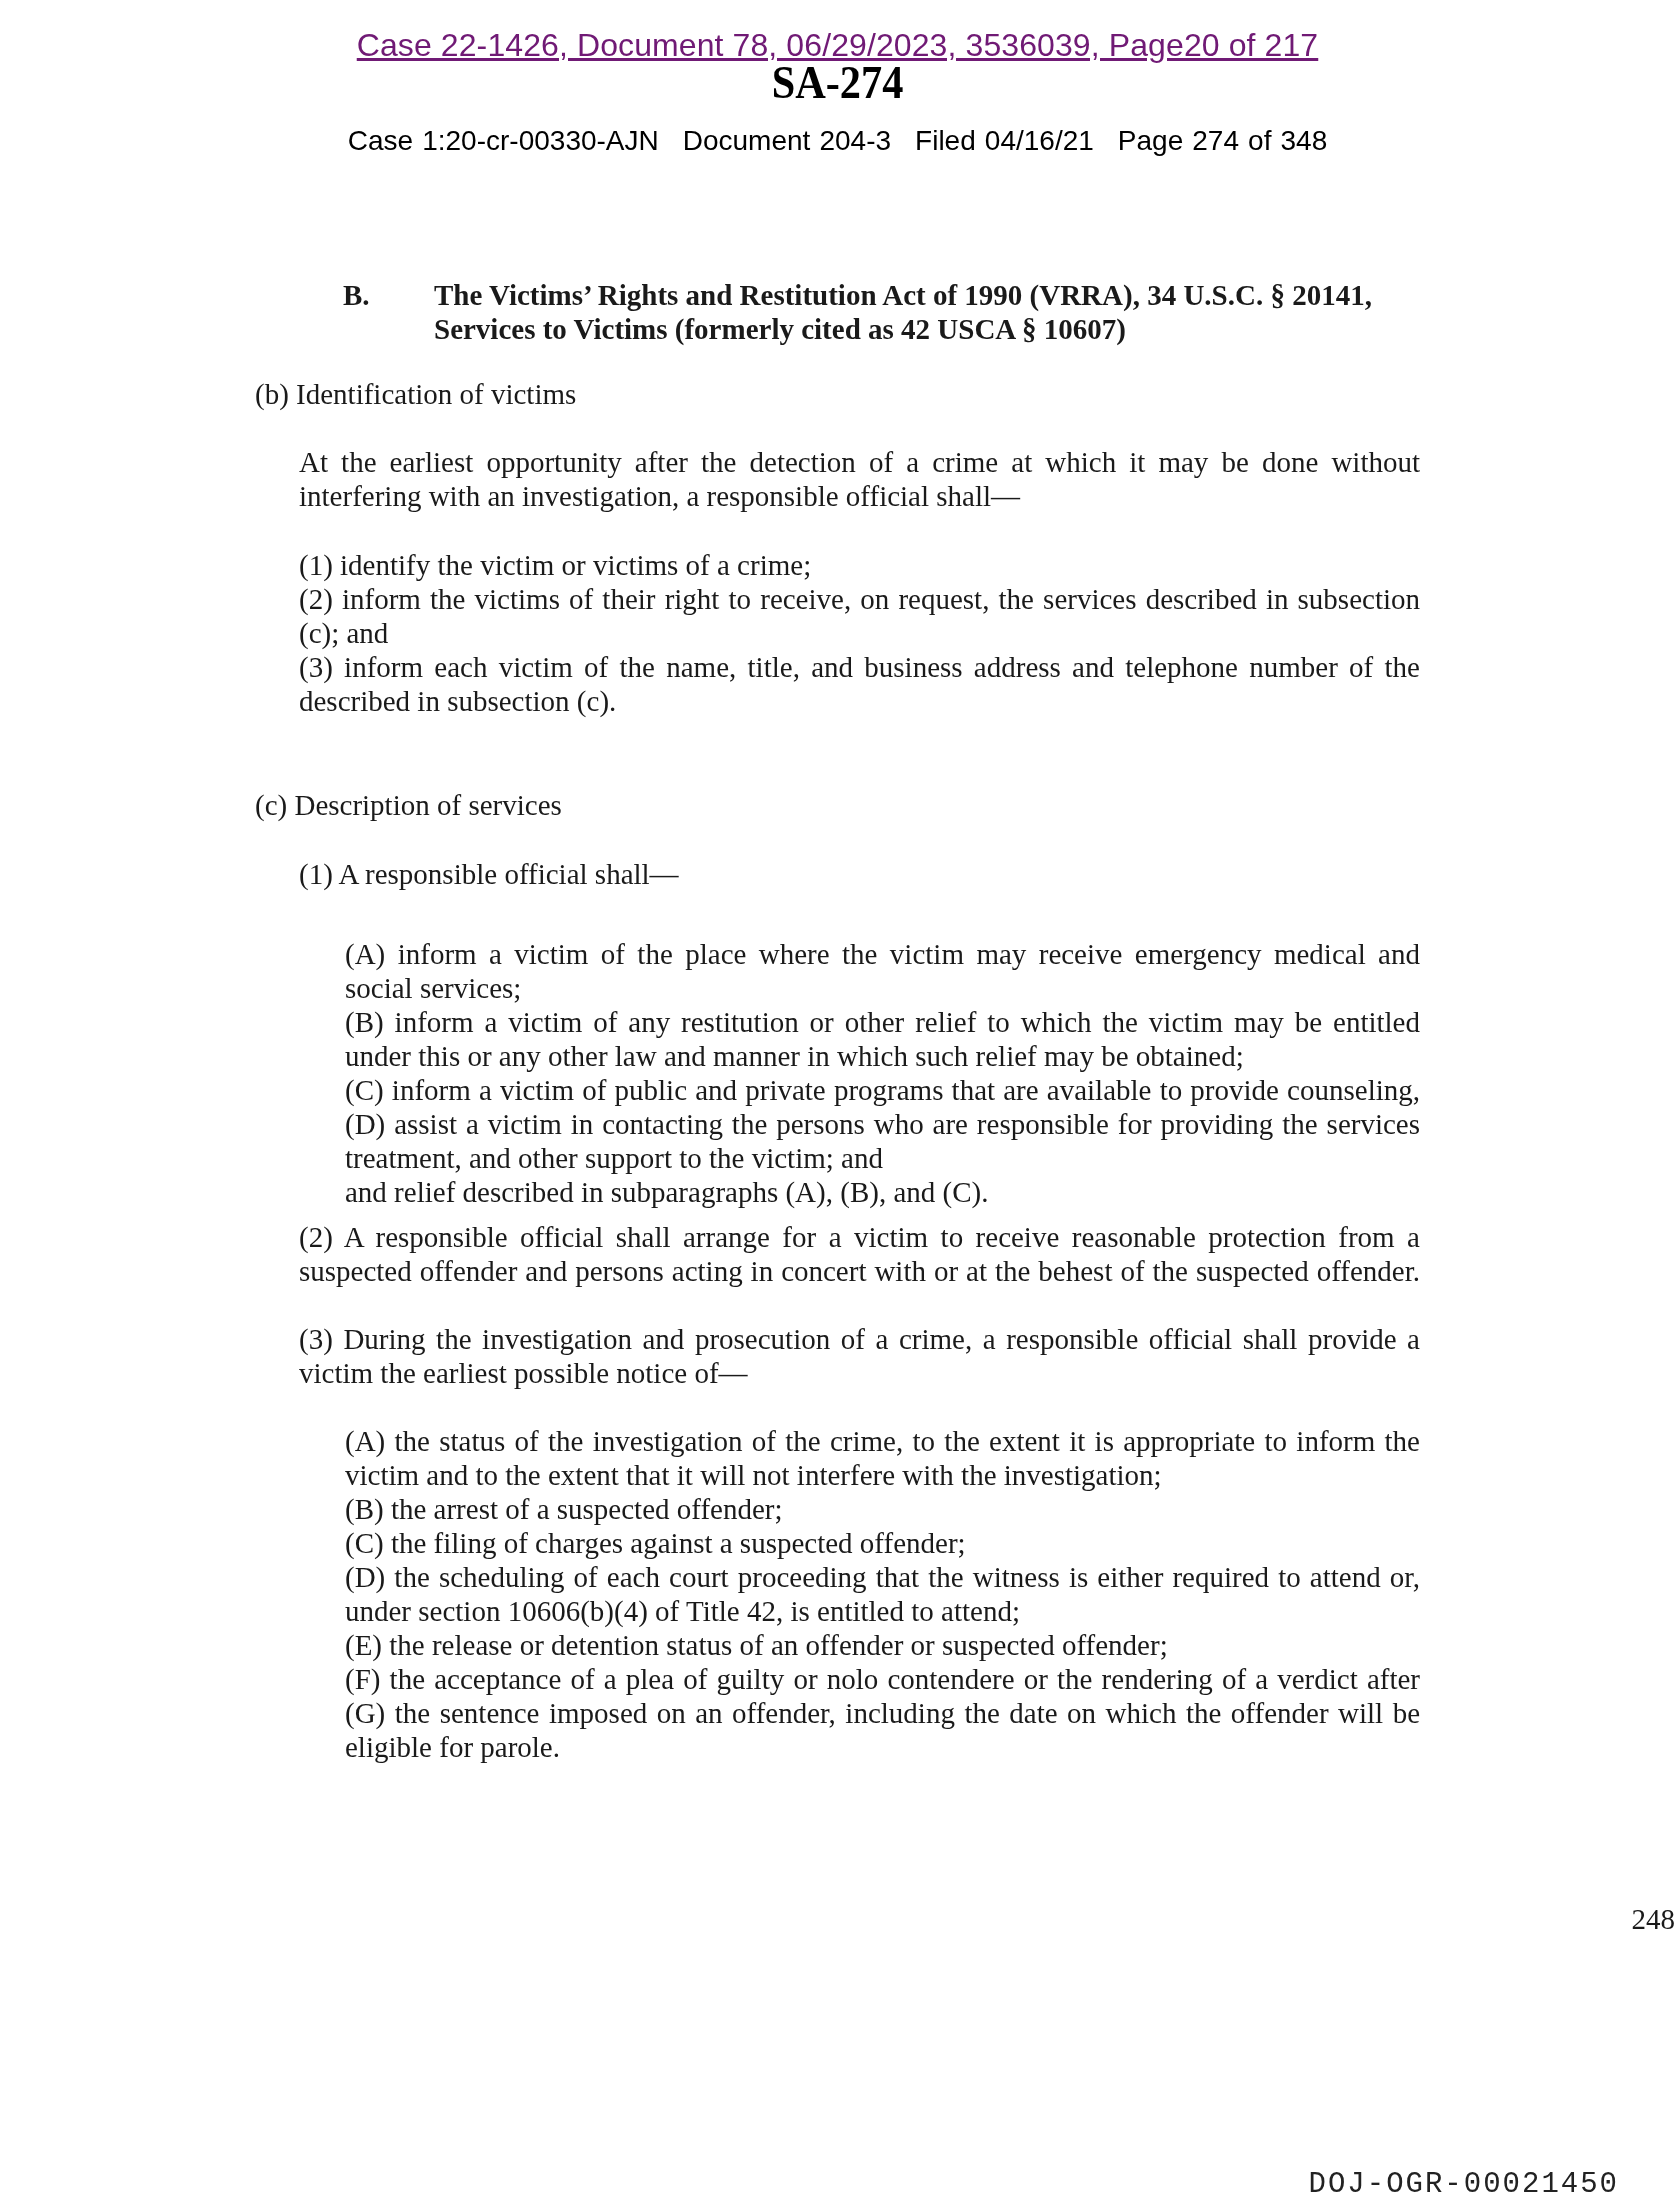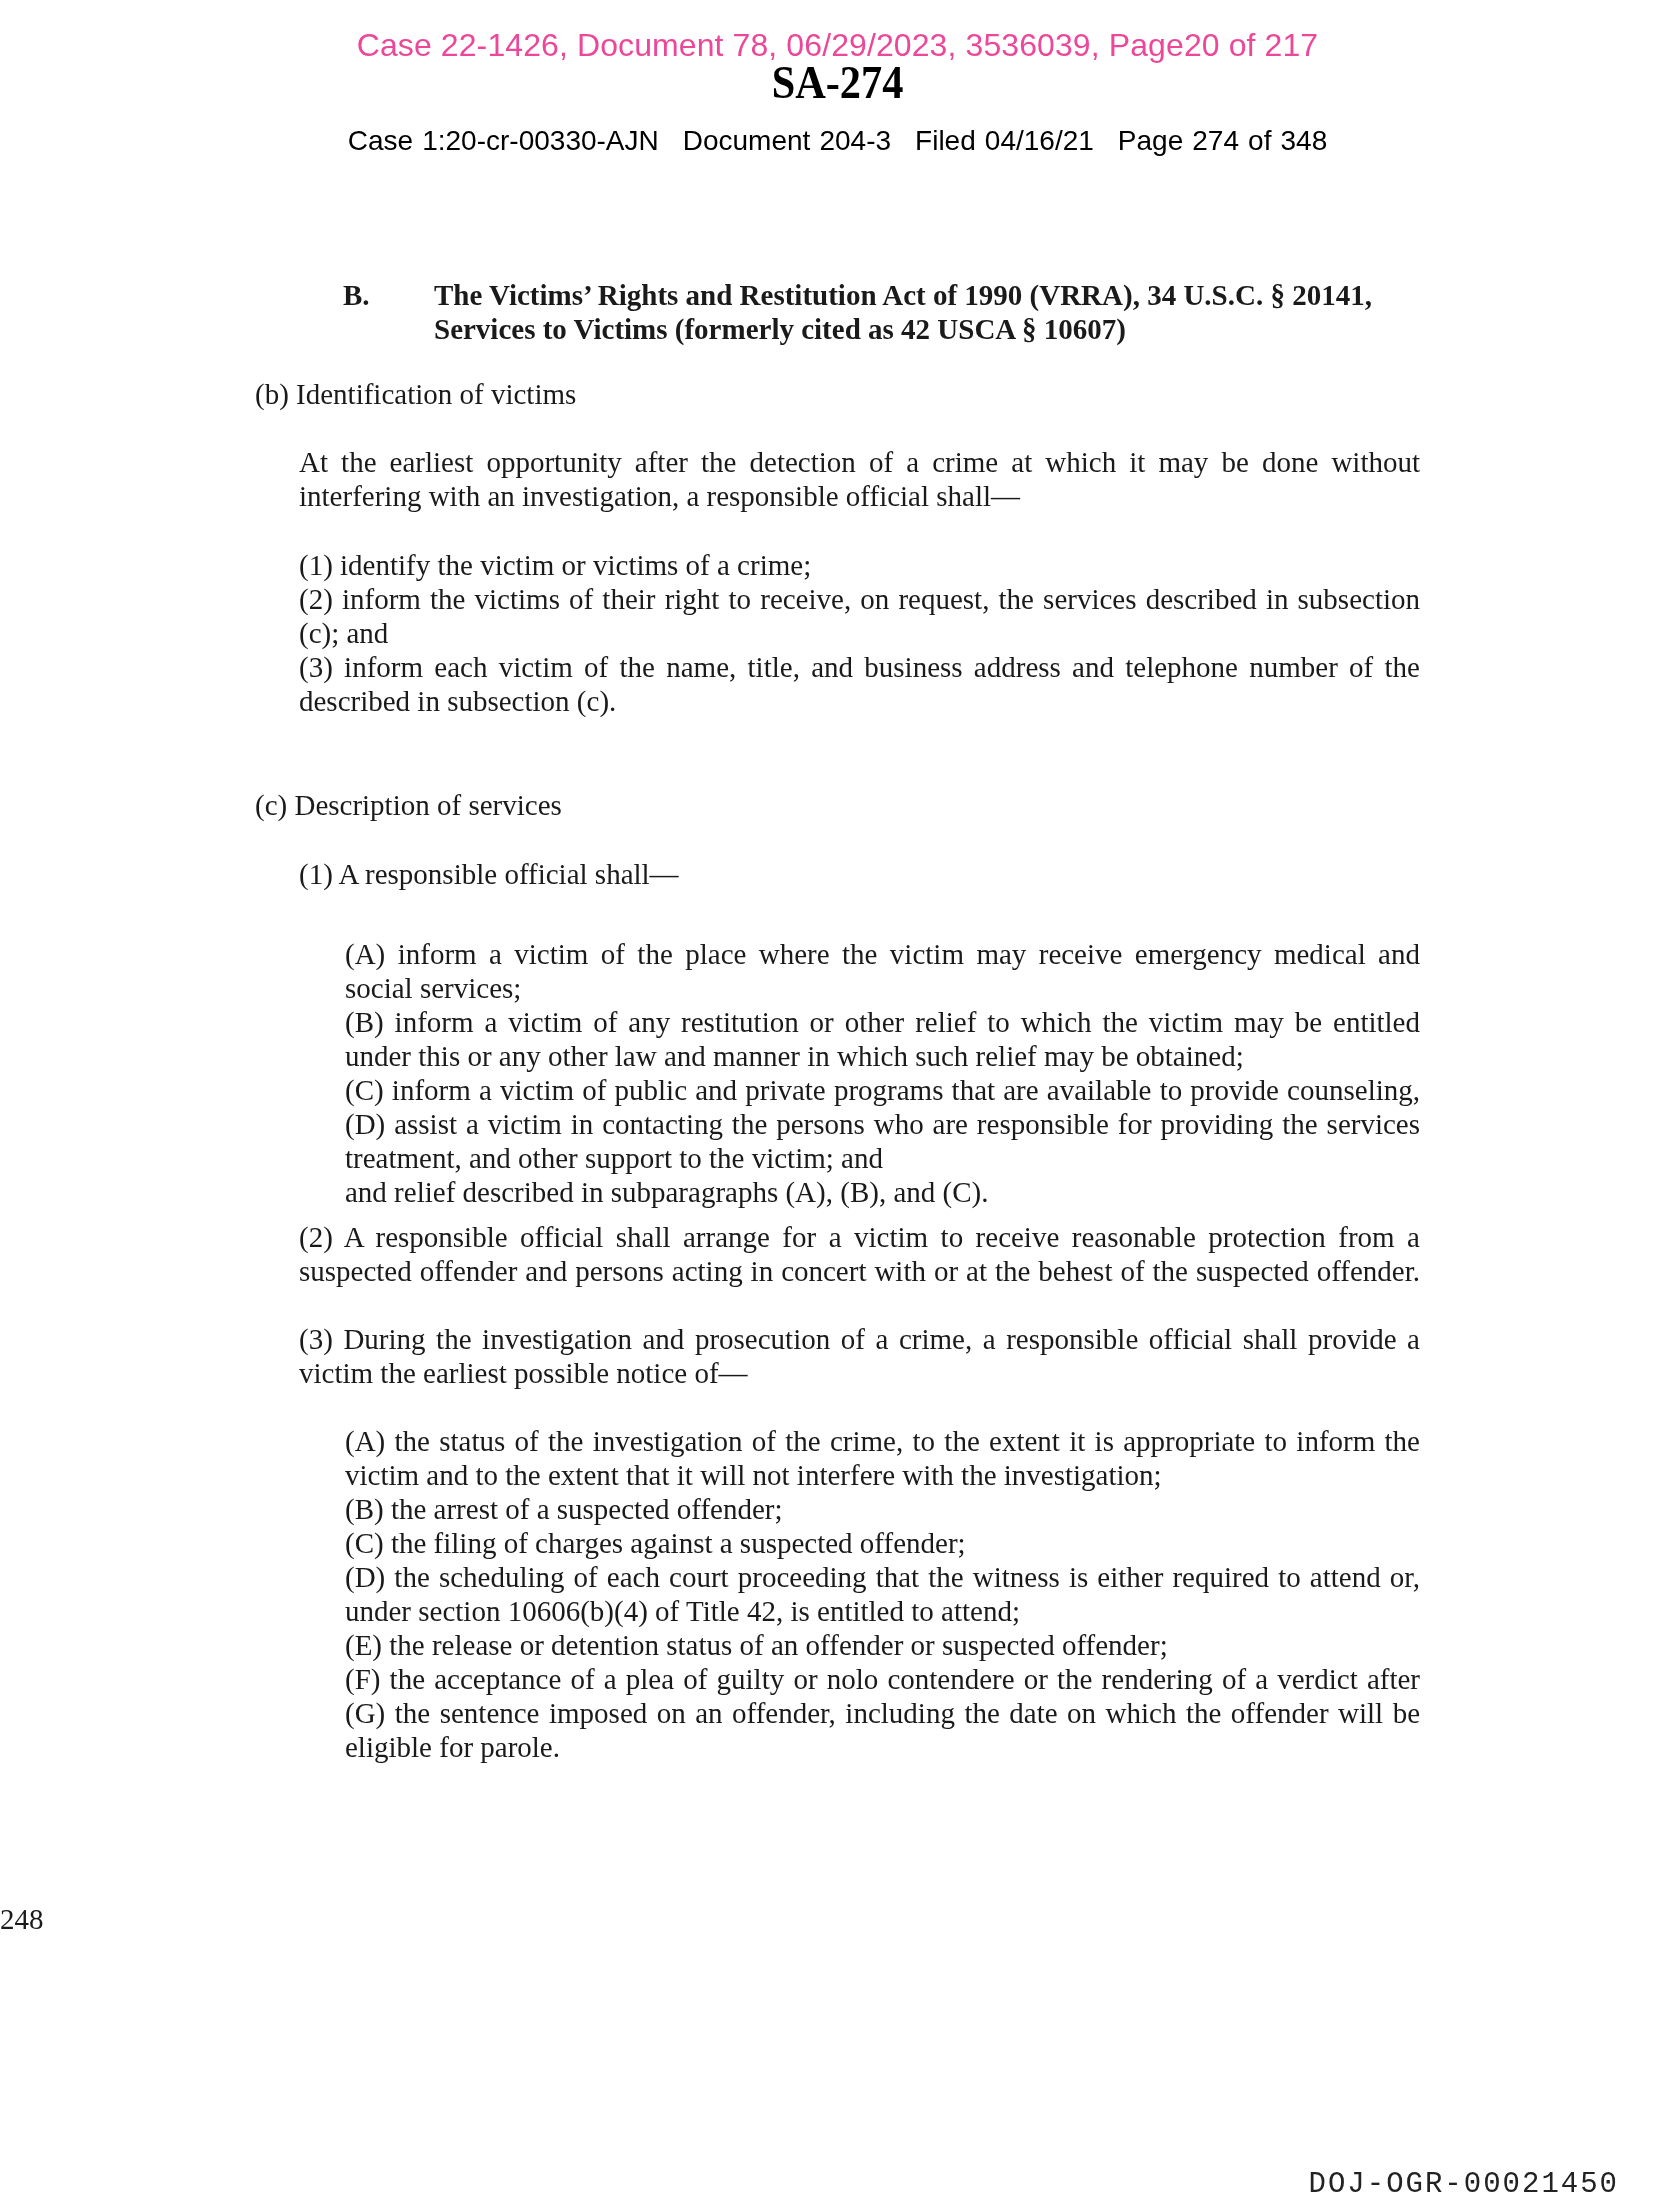--- a/index.html
+++ b/index.html
@@ -3,21 +3,21 @@
 <meta charset="utf-8">
 <style>
   html, body { margin: 0; padding: 0; background: #ffffff; }
   body { width: 1675px; height: 2205px; position: relative; overflow: hidden; }
   .serif { font-family: "Liberation Serif", "DejaVu Serif", serif; color: #1a1a1a; }
   .sans { font-family: "Liberation Sans", "DejaVu Sans", sans-serif; }
   .mono { font-family: "Liberation Mono", "DejaVu Sans Mono", monospace; }
 
   .stamp-red {
     position: absolute; left: 0; right: 0; top: 26px; text-align: center;
-    font-size: 32px; color: #ec4899; letter-spacing: 0.1px; line-height: 39px;
+    font-size: 32px; color: #701a75; letter-spacing: 0.1px; line-height: 39px; text-decoration: underline;
   }
   .stamp-sa {
     position: absolute; left: 0; right: 0; top: 58px; text-align: center;
     font-size: 46px; font-weight: bold; color: #000; line-height: 50px;
     transform: scaleX(0.92);
   }
   .stamp-blue {
     position: absolute; left: 0; right: 0; top: 123px; text-align: center;
     font-size: 28px; color: #000000; line-height: 35px; word-spacing: 1.3px;
   }
@@ -34,21 +34,21 @@
     position: absolute; font-size: 29px; line-height: 34px; text-align: justify;
     margin: 0;
   }
   .lvl0 { left: 255px; width: 1165px; }
   .lvl1 { left: 299px; width: 1121px; }
   .lvl2 { left: 345px; width: 1075px; }
   .line { display: block; }
   .just { text-align: justify; text-align-last: justify; }
 
   .page-num {
-    position: absolute; left: 0; right: 0; top: 1902px; text-align: left;
+    position: absolute; left: 0; right: 0; top: 1902px; text-align: right;
     font-size: 29px; line-height: 34px;
   }
   .bates {
     position: absolute; right: 56px; top: 2168px;
     font-size: 29px; color: #222; letter-spacing: 2px;
   }
 </style>
 </head>
 <body>
 

